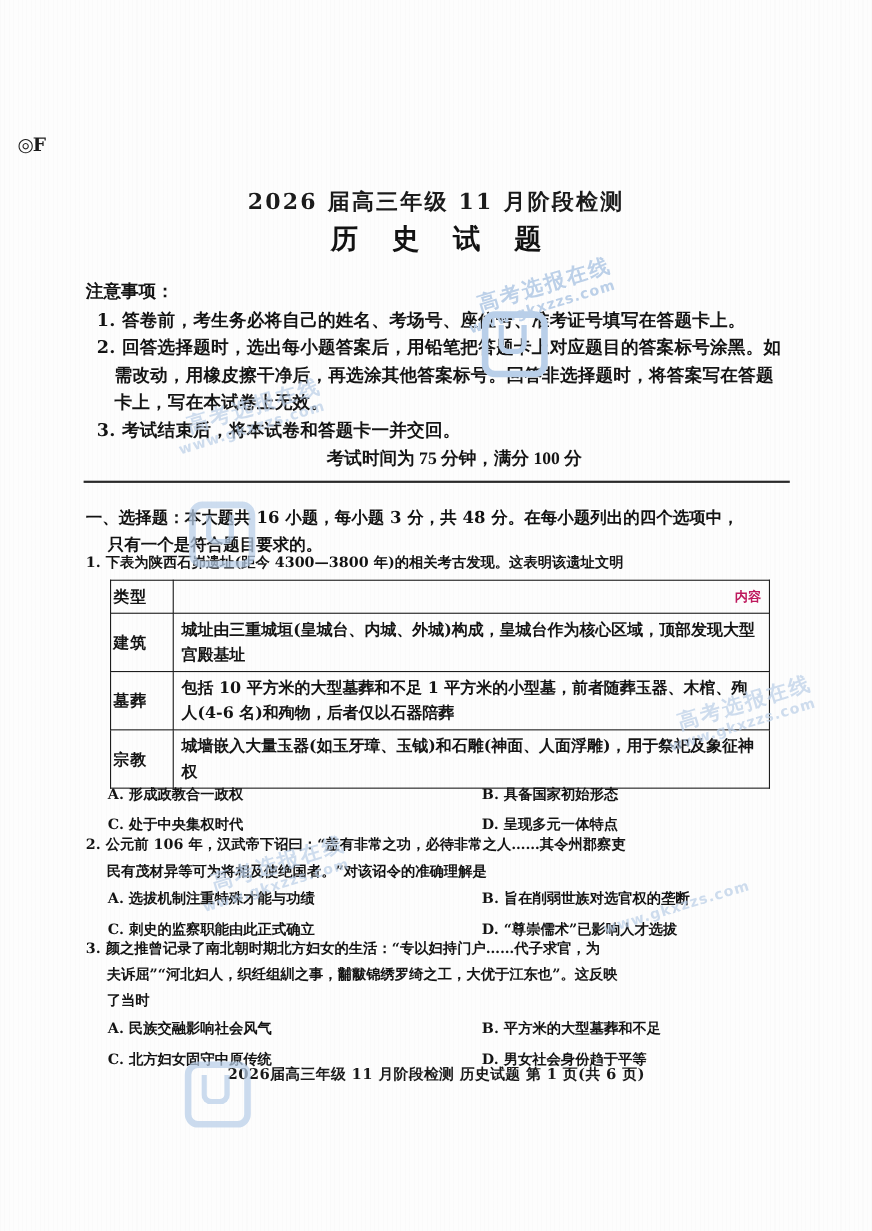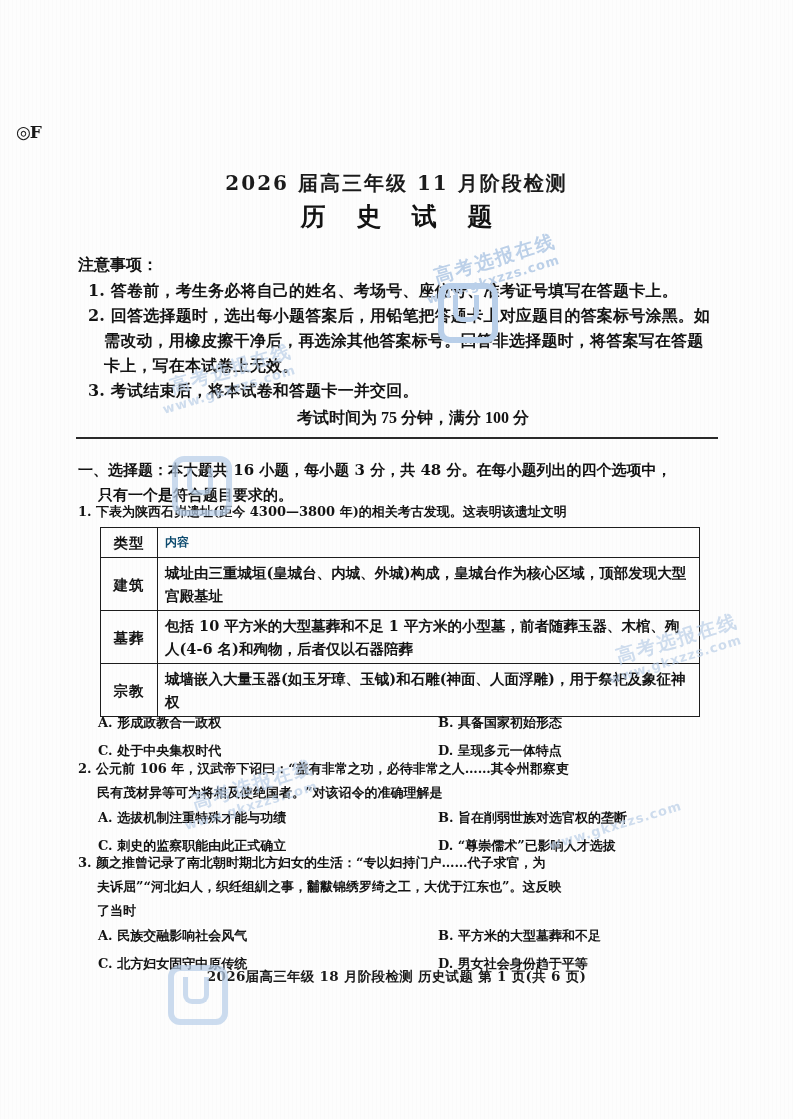--- a/index.html
+++ b/index.html
@@ -166,28 +166,28 @@
     color: #141414;
     font-family: "DejaVu Serif", serif;
   }
   table.evidence td {
     border: 1.6px solid #1d1d1d;
     padding: 3px 7px;
     vertical-align: middle;
   }
   table.evidence td.c-type {
     width: 52px;
-    text-align: center;
+    text-align: left;
     padding: 3px 2px;
     letter-spacing: 1px;
   }
   table.evidence tr.hdr td { height: 20px; }
   table.evidence tr.hdr td.c-body {
-    text-align: left;
-    color: #0c4a6e;
+    text-align: right;
+    color: #be185d;
     font-size: 12px;
   }
 
   
   .footer {
     position: absolute;
     left: 0; right: 0;
     top: 968px;
     text-align: center;
     font-size: 13.5px;
@@ -336,21 +336,21 @@
       <span class="cont">了当时</span>
     </div>
     <div class="options">
       <div class="opt">A. 民族交融影响社会风气</div>
       <div class="opt">B. 平方米的大型墓葬和不足</div>
       <div class="opt">C. 北方妇女固守中原传统</div>
       <div class="opt">D. 男女社会身份趋于平等</div>
     </div>
   </div>
 
-  <div class="footer">2026届高三年级 18 月阶段检测  历史试题  第 1 页(共 6 页)</div>
+  <div class="footer">2026届高三年级 11 月阶段检测  历史试题  第 1 页(共 6 页)</div>
 
   <div class="wm wm-text wm-brand wm1">高考选报在线</div>
   <div class="wm wm-text wm-url wm1b">www.gkxzzs.com</div>
   <div class="wm wm-logo wm1c"></div>
 
   <div class="wm wm-text wm-brand wm2 wm-faint">高考选报在线</div>
   <div class="wm wm-text wm-url wm2b wm-faint">www.gkxzzs.com</div>
   <div class="wm wm-logo wm2c wm-faint"></div>
 
   <div class="wm wm-text wm-brand wm3 wm-faint">高考选报在线</div>

